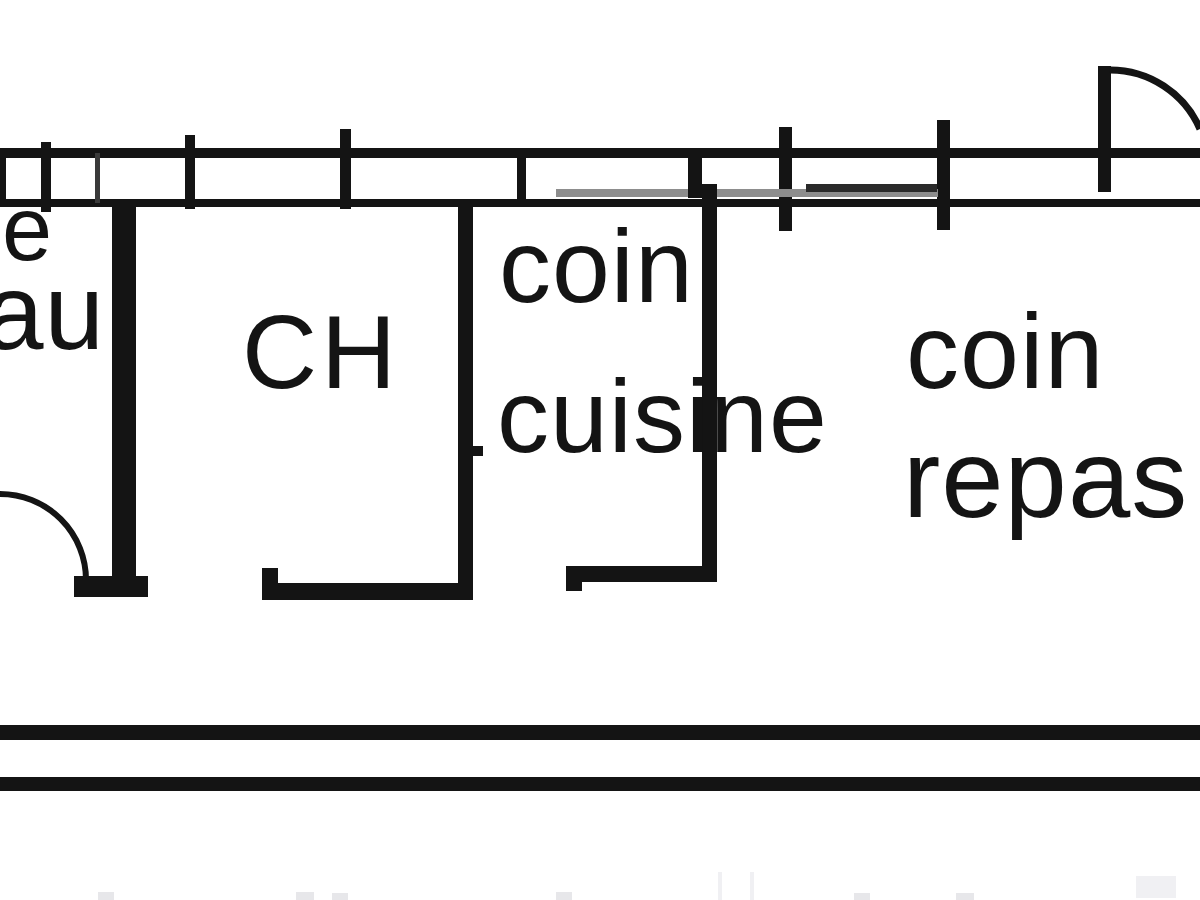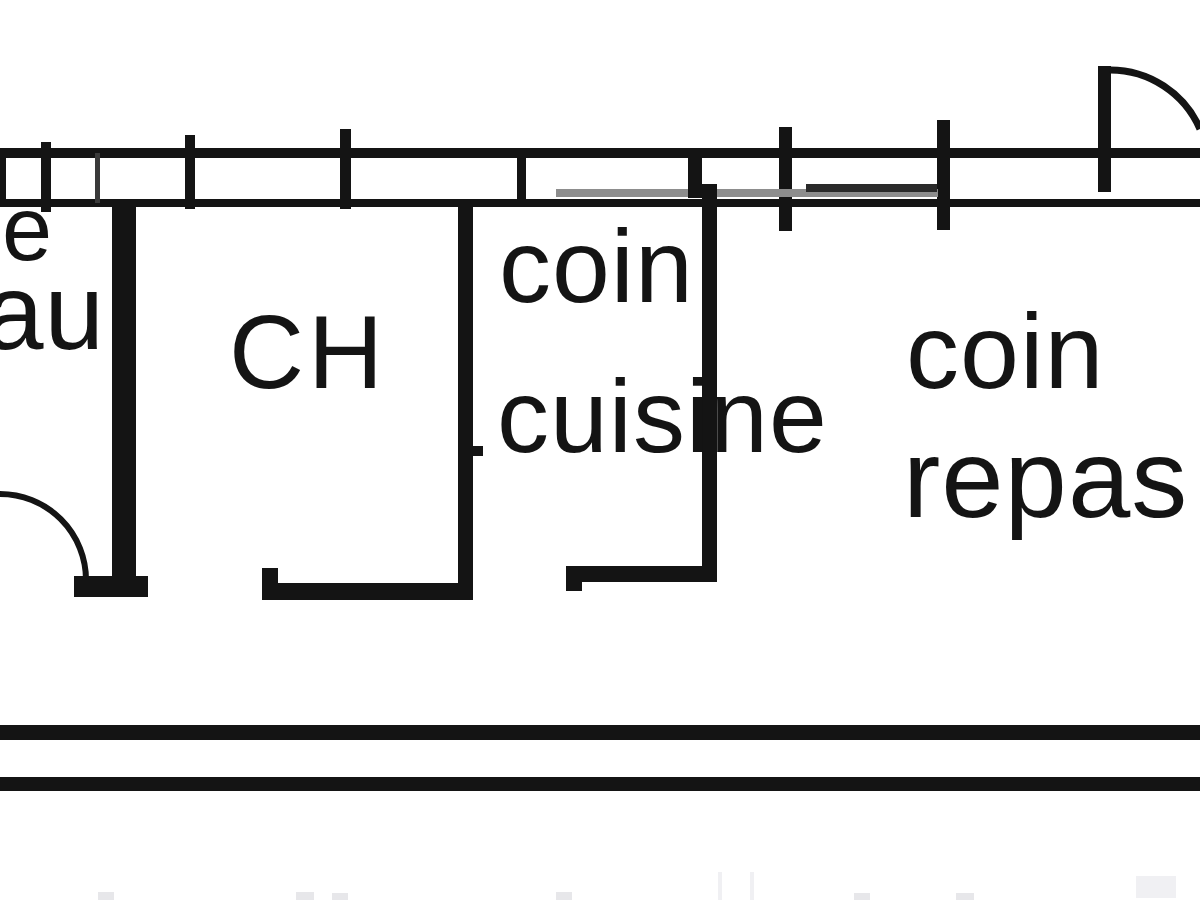--- a/index.html
+++ b/index.html
@@ -69,21 +69,21 @@
     <div class="faint" style="left:556px;top:892px;width:16px;height:8px;"></div>
     <div class="faint" style="left:854px;top:893px;width:16px;height:7px;"></div>
     <div class="faint" style="left:956px;top:893px;width:18px;height:7px;"></div>
     <div class="faint lighter" style="left:718px;top:872px;width:4px;height:28px;"></div>
     <div class="faint lighter" style="left:750px;top:872px;width:4px;height:28px;"></div>
     <div class="faint lighter" style="left:1136px;top:876px;width:40px;height:22px;"></div>
 
     <div class="label" style="left:2px;top:184px;font-size:90px;">e</div>
     <div class="label" style="left:-16px;top:259px;font-size:107px;">au</div>
 
-    <div class="label" style="left:229px;top:300px;font-size:104px;letter-spacing:4px;">CH</div>
+    <div class="label" style="left:242px;top:300px;font-size:104px;letter-spacing:4px;">CH</div>
 
     <div class="label" style="left:499px;top:214px;font-size:104px;">coin</div>
     <div class="label" style="left:497px;top:364px;font-size:104px;">cuisine</div>
 
     <div class="label" style="left:906px;top:298px;font-size:106px;">coin</div>
     <div class="label" style="left:903px;top:423px;font-size:112px;">repas</div>
 
   </div>
 </div>
 

